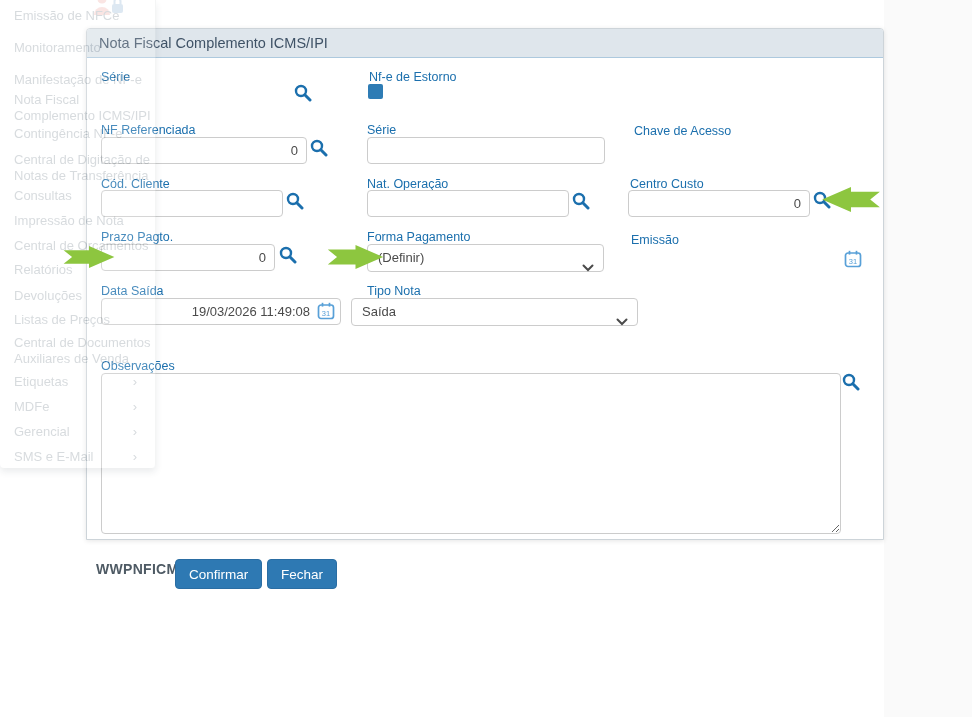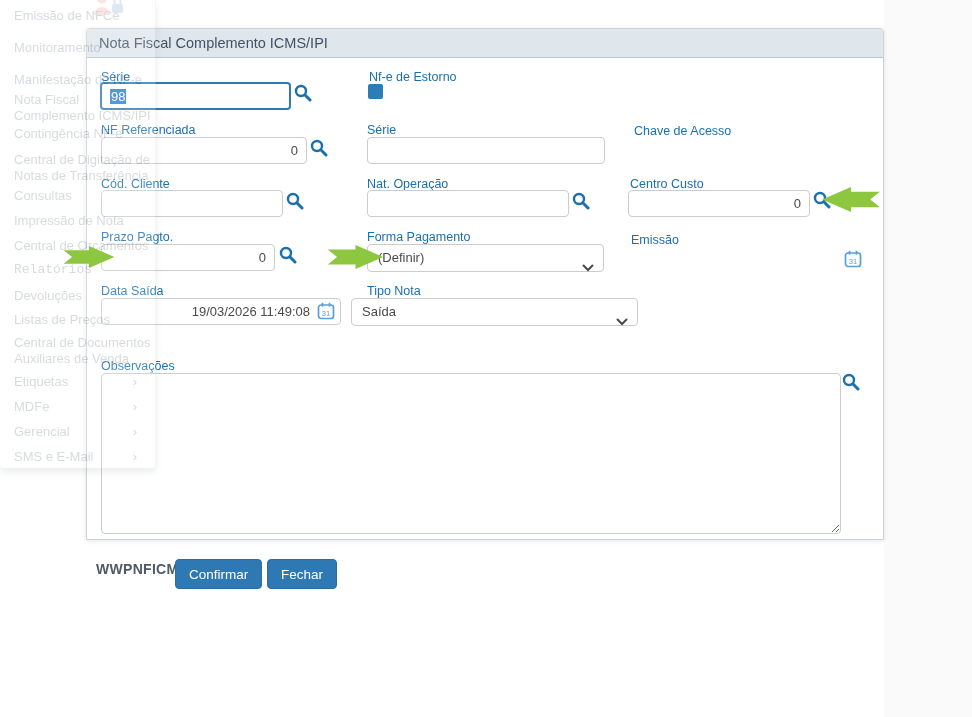--- a/index.html
+++ b/index.html
@@ -51,23 +51,20 @@
 </style>
 </head>
 <body>
 
 <div class="backdrop-right"></div>
 
 <div class="modal">
   <div class="modal-header">Nota Fiscal Complemento ICMS/IPI</div>
 
   <div class="fld-label" style="left:14px;top:41px;">Série</div>
-  <div class="focused-input" style="left:13px;top:53px;width:191px;">
-    <span class="sel-text">98</span>
-  </div>
   <div class="mag" style="left:207px;top:55px;">
     <svg viewBox="0 0 18 18" width="18" height="18">
         <circle cx="7" cy="7" r="5" fill="none" stroke="#1b6fad" stroke-width="2.4"></circle>
         <line x1="10.8" y1="10.8" x2="16" y2="16" stroke="#1b6fad" stroke-width="3" stroke-linecap="round"></line>
       </svg>
   </div>
   <div class="fld-label" style="left:282px;top:41px;">Nf-e de Estorno</div>
   <div class="checkbox" style="left:281px;top:55px;"></div>
 
   <div class="fld-label" style="left:14px;top:94px;">NF Referenciada</div>
@@ -180,21 +177,21 @@
   </div>
   <div class="side-item" style="top:8px;"><span>Emissão de NFCe</span></div>
   <div class="side-item" style="top:40px;"><span>Monitoramento</span></div>
   <div class="side-item" style="top:72px;"><span>Manifestação de NF-e</span></div>
   <div class="side-item" style="top:92px;"><span>Nota Fiscal Complemento ICMS/IPI</span></div>
   <div class="side-item" style="top:126px;"><span>Contingência NF-e</span></div>
   <div class="side-item" style="top:152px;"><span>Central de Digitação de Notas de Transferência</span></div>
   <div class="side-item" style="top:188px;"><span>Consultas</span></div>
   <div class="side-item" style="top:213px;"><span>Impressão de Nota</span></div>
   <div class="side-item" style="top:238px;"><span>Central de Orçamentos</span></div>
-  <div class="side-item" style="top:262px;font-family:Liberation Mono, monospace;"><span>Relatórios</span></div>
+  <div class="side-item" style="top:262px;"><span>Relatórios</span></div>
   <div class="side-item" style="top:288px;"><span>Devoluções</span></div>
   <div class="side-item" style="top:312px;"><span>Listas de Preços</span></div>
   <div class="side-item" style="top:335px;"><span>Central de Documentos Auxiliares de Venda</span></div>
   <div class="side-item" style="top:374px;"><span>Etiquetas</span><span class="chev">›</span></div>
   <div class="side-item" style="top:399px;"><span>MDFe</span><span class="chev">›</span></div>
   <div class="side-item" style="top:424px;"><span>Gerencial</span><span class="chev">›</span></div>
   <div class="side-item" style="top:449px;"><span>SMS e E-Mail</span><span class="chev">›</span></div>
 </div>
 
 <div class="arrow" style="left:60px;top:246px;">

